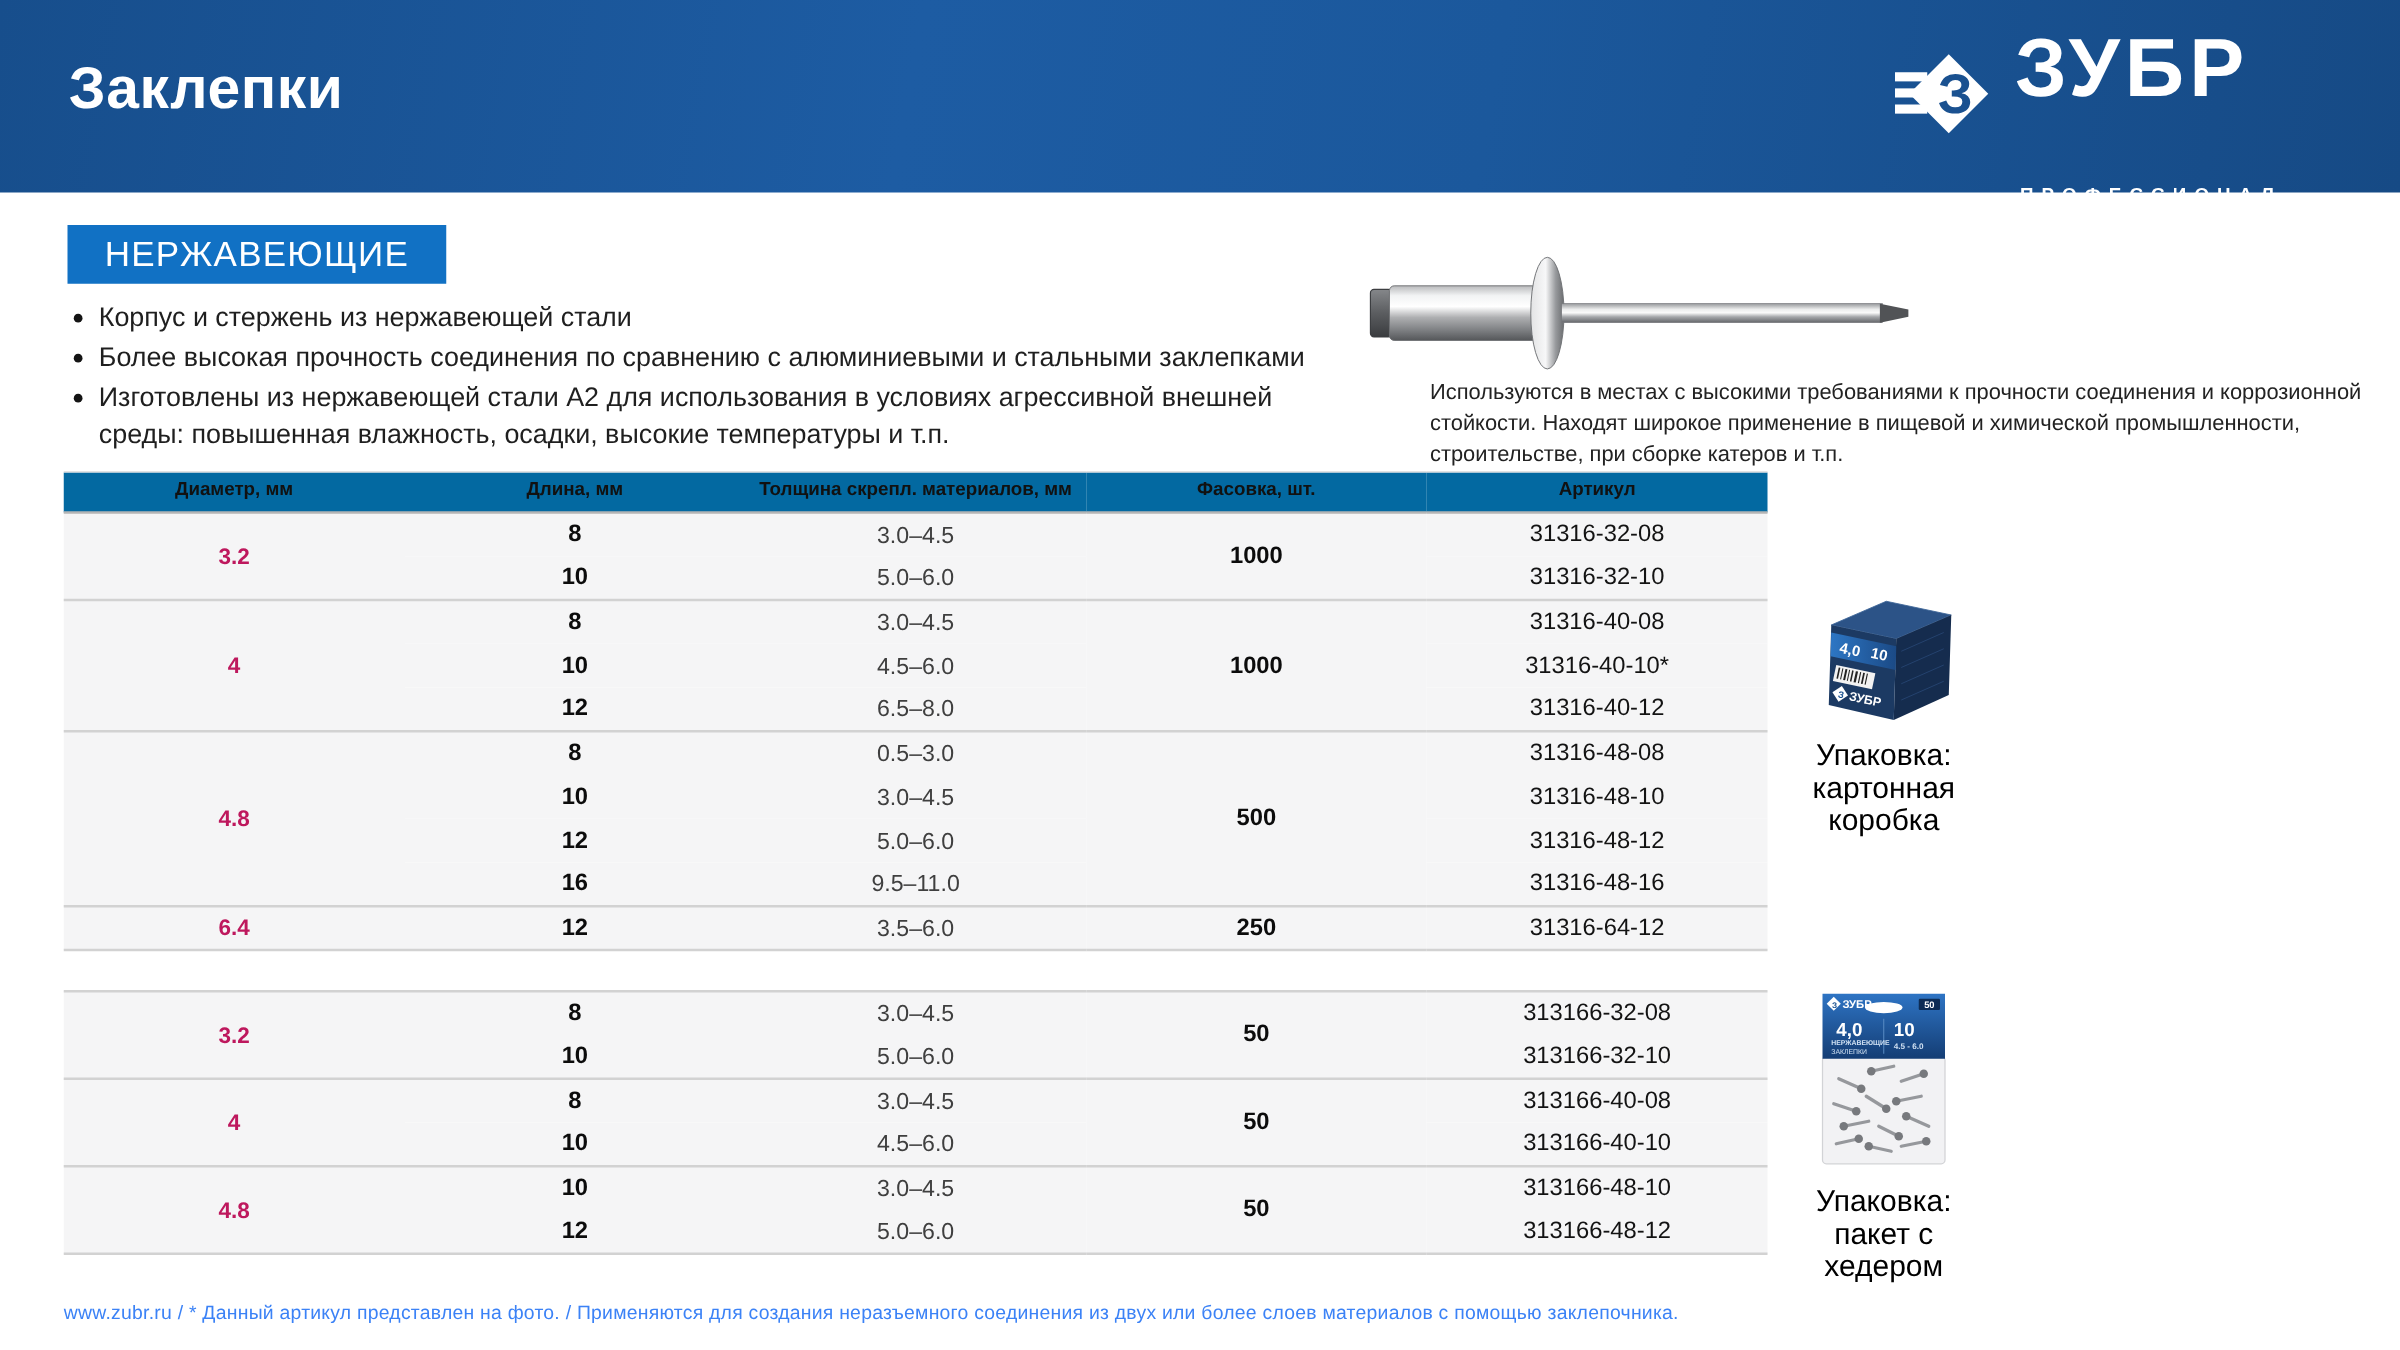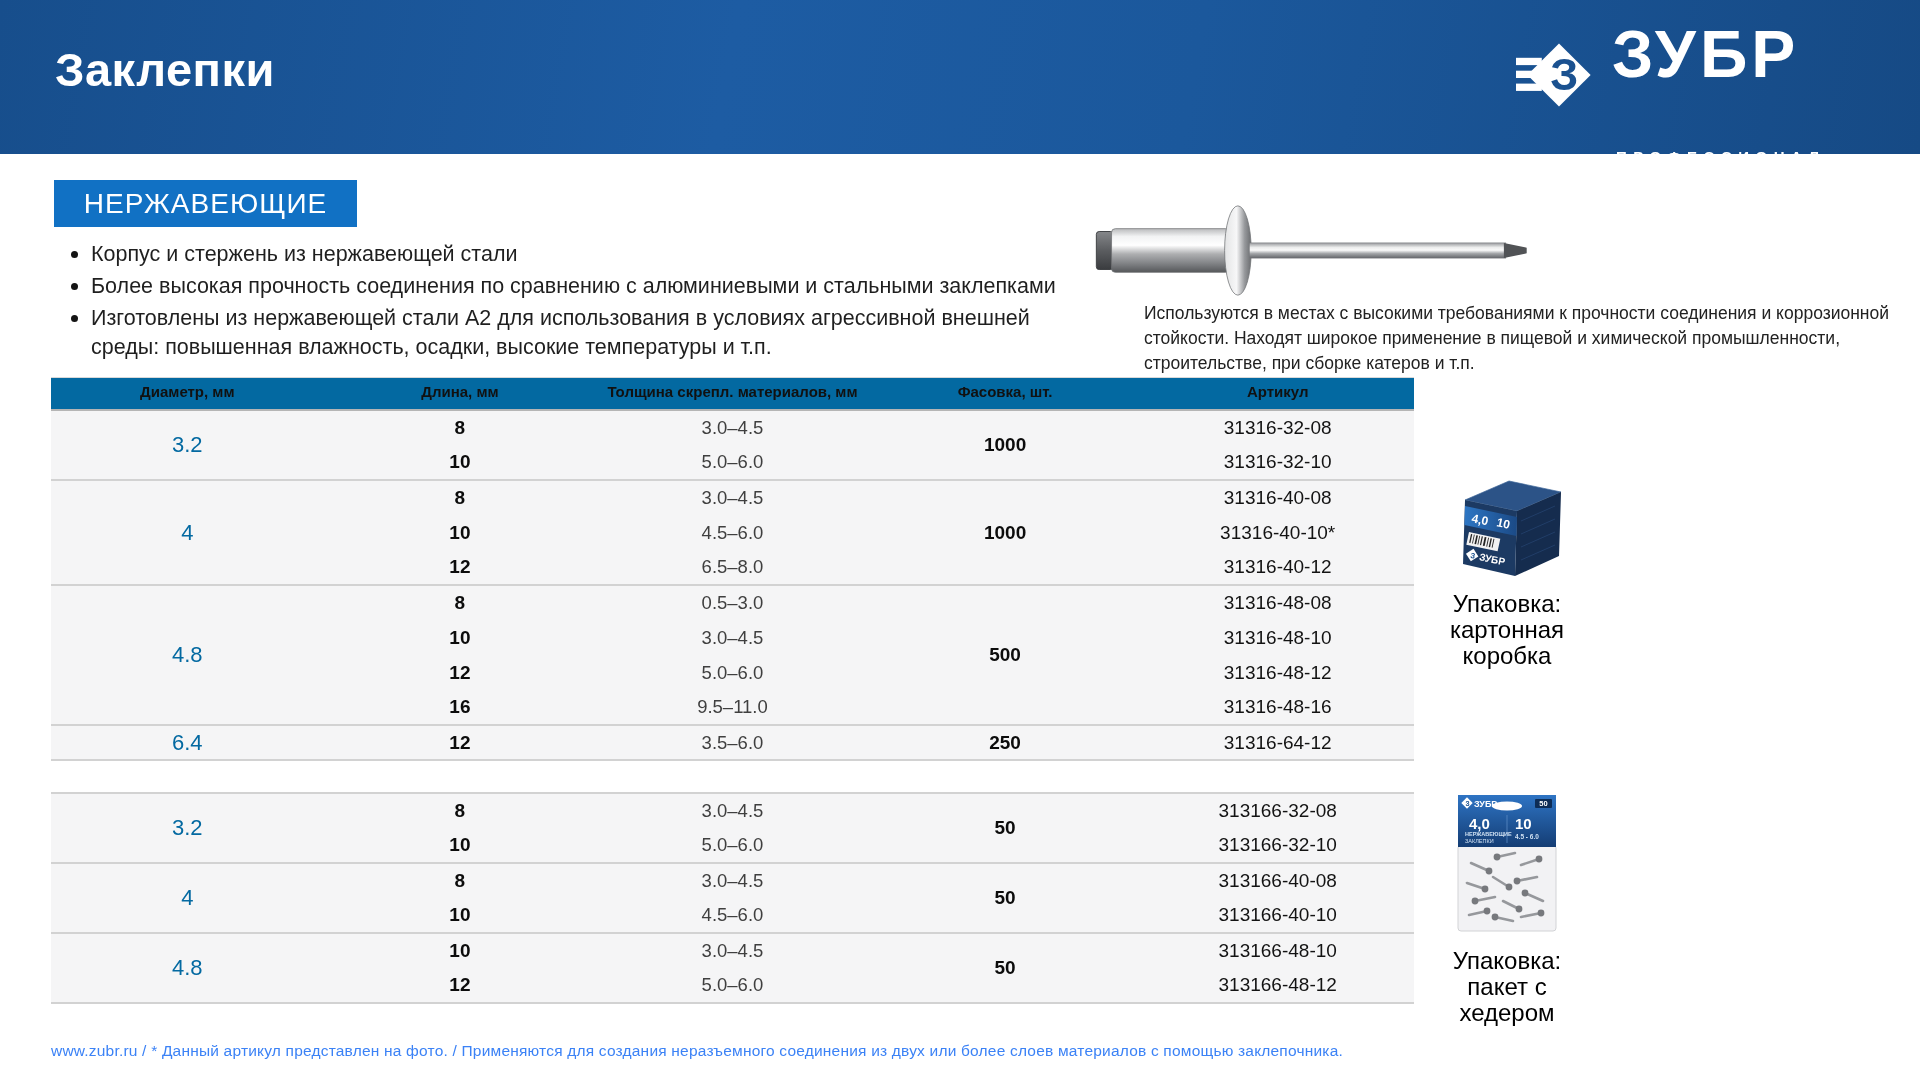--- a/index.html
+++ b/index.html
@@ -28,21 +28,21 @@
   }
   .logo-sub{
     position:absolute;left:100px;top:74px;font-size:15px;font-weight:700;color:#fff;letter-spacing:6.5px;margin-top:48px;
   }
   
   .badge{
     position:absolute;left:54px;top:180px;width:303px;height:47px;background:var(--badge);
     color:#fff;font-size:28px;font-weight:400;display:flex;align-items:center;justify-content:center;
     letter-spacing:1px;
   }
-  .features{position:absolute;left:64px;top:240px;width:1020px;margin:0;padding:0;list-style:none;}
+  .features{position:absolute;left:52px;top:240px;width:1020px;margin:0;padding:0;list-style:none;}
   .features li{
     position:relative;padding-left:27px;font-size:21.5px;line-height:29px;color:#1f1f1f;margin-bottom:3px;
   }
   .features li::before{
     content:"";position:absolute;left:7px;top:11px;width:7px;height:7px;border-radius:50%;background:#141414;
   }
   
   .rivet{position:absolute;left:1082px;top:203px;width:460px;height:95px;}
   .desc{
     position:absolute;left:1144px;top:301px;width:806px;font-size:17.5px;line-height:25px;color:#222;
@@ -53,21 +53,21 @@
   table{width:100%;border-collapse:collapse;border-bottom:2px solid var(--line);}
   col{width:20%;}
   thead th{
     background:#0369a1;font-size:15px;font-weight:700;color:#111;
     padding:5px 0 9px;border-top:1px solid #d9d9d9;border-bottom:2px solid #b5b5b5;
   }
   tbody{background:var(--tbl-bg);}
   tbody td{height:35px;text-align:center;vertical-align:middle;font-size:19px;}
   tr.group-first td{border-top:2px solid var(--line);}
   .table-wrap2 table{border-top:2px solid var(--line);}
-  .c-diam{font-weight:400;font-size:22px;color:#0369a1;}
+  .c-diam{font-weight:700;font-size:18px;color:#be185d;}
   .c-len{font-weight:700;color:#0c0c0c;}
   .c-thick{color:#3f3f3f;font-size:18.5px;}
   .c-pack{font-weight:700;color:#0c0c0c;}
   .c-art{color:#131313;}
   
   .pack{position:absolute;width:150px;text-align:center;}
   .pack1{left:1432px;top:466px;}
   .pack2{left:1432px;top:793px;}
   .pack .img{display:inline-block;}
   .pack .caption{margin-top:9px;font-size:24px;line-height:26px;color:#000000;}

